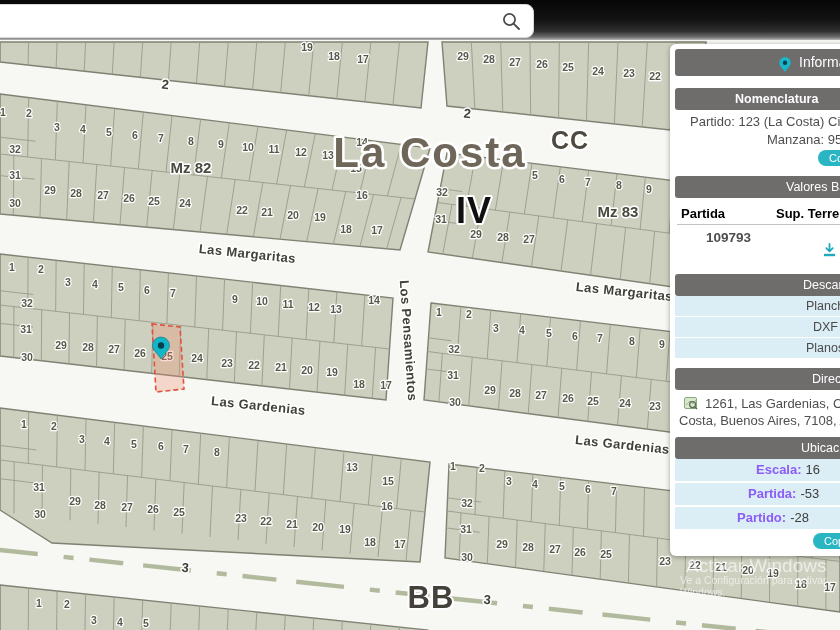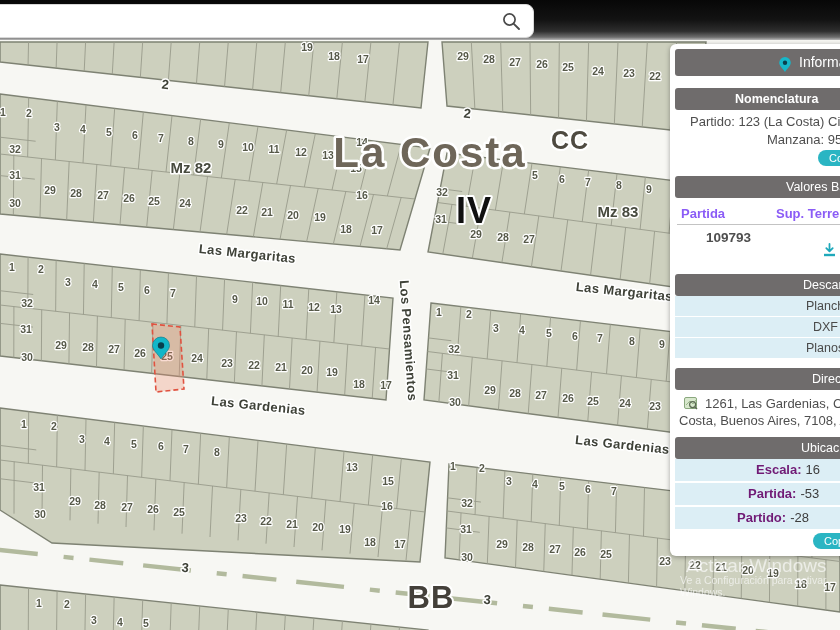--- a/index.html
+++ b/index.html
@@ -28,22 +28,22 @@
     border-radius:6px;box-shadow:0 1px 5px rgba(0,0,0,.35);padding:5px;box-sizing:border-box;z-index:20;}
   .phead{background:#6f6c6c;color:#fff;border-radius:3px;height:22px;line-height:22px;
     font-size:12.5px;position:relative;}
   .phead.big{height:27px;line-height:27px;font-size:14px;}
   .phead span{position:absolute;top:0;}
   .pbody{position:relative;font-size:13px;color:#4e4e4e;}
   .copy-btn{background:#2ab5c3;color:#fff;font-size:11px;border:none;border-radius:9px;
     padding:2px 11px;font-family:"Liberation Sans",sans-serif;}
   .dl-row{background:#dceef5;height:20px;line-height:20px;margin-bottom:1px;font-size:12.5px;color:#4a4a4a;}
   .ub-row{background:#dceef5;height:22px;line-height:22px;margin-bottom:2px;font-size:13px;color:#3c3c3c;}
-  .ub-row b{margin-right:4px;color:#701a75;}
-  .vhdr{font-weight:bold;color:#8b5cf6;font-size:13px;position:absolute;}
+  .ub-row b{margin-right:4px;color:#8b5cf6;}
+  .vhdr{font-weight:bold;color:#000000;font-size:13px;position:absolute;}
   .watermark{position:absolute;z-index:10;color:rgba(252,252,252,.66);pointer-events:none;}
   .wm1{position:absolute;left:686px;top:555px;font-size:19px;}
   .wm2{position:absolute;left:680px;top:574px;font-size:10.5px;}
 </style>
 </head>
 <body>
 
 <div id="stage">
 
   <svg id="map-svg" width="840" height="630" viewBox="0 0 840 630">

